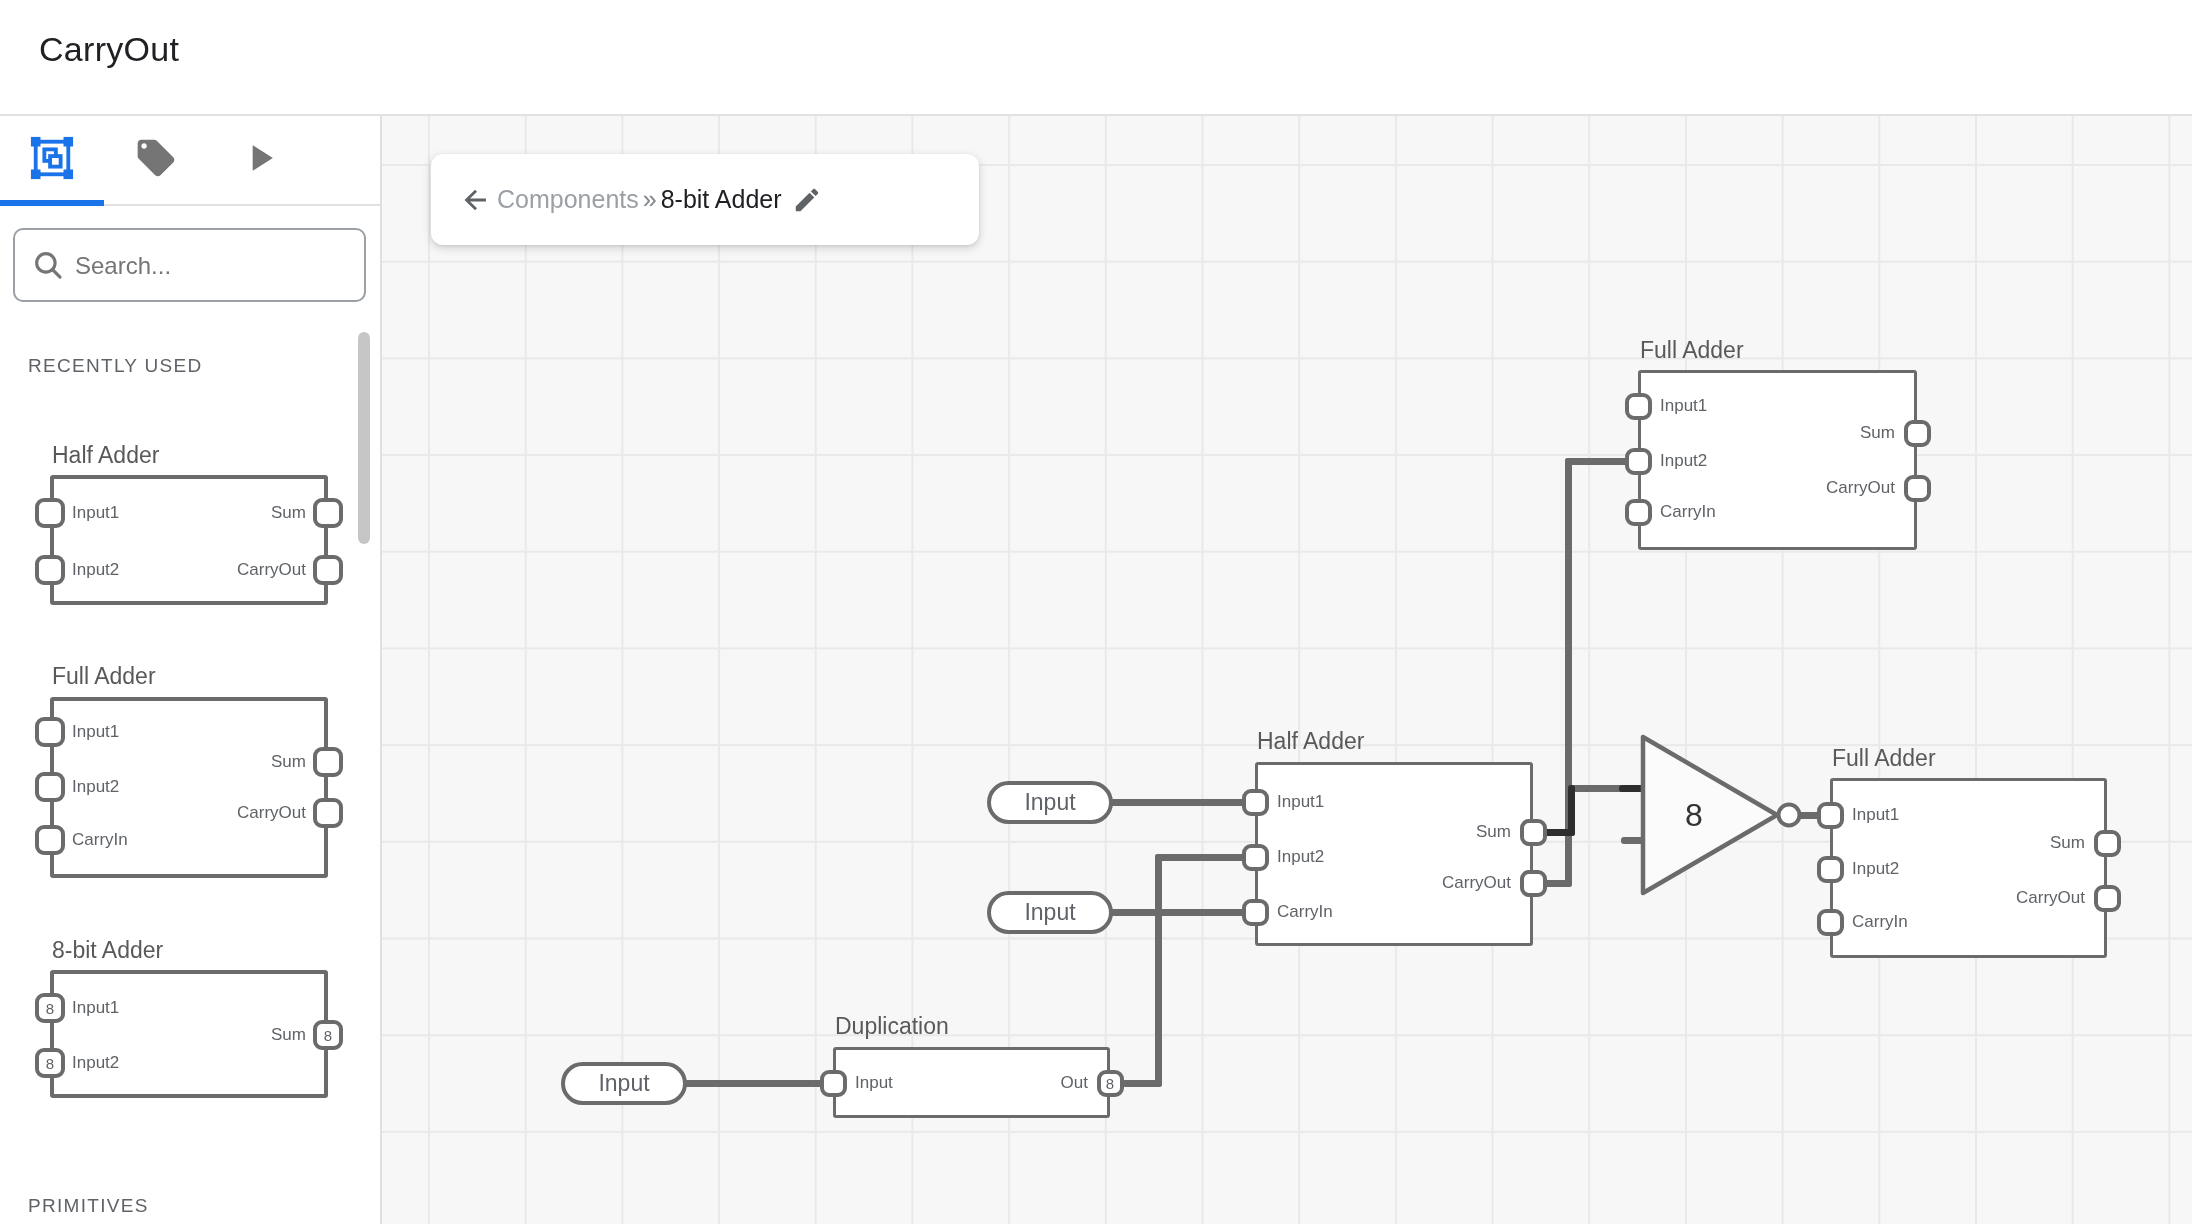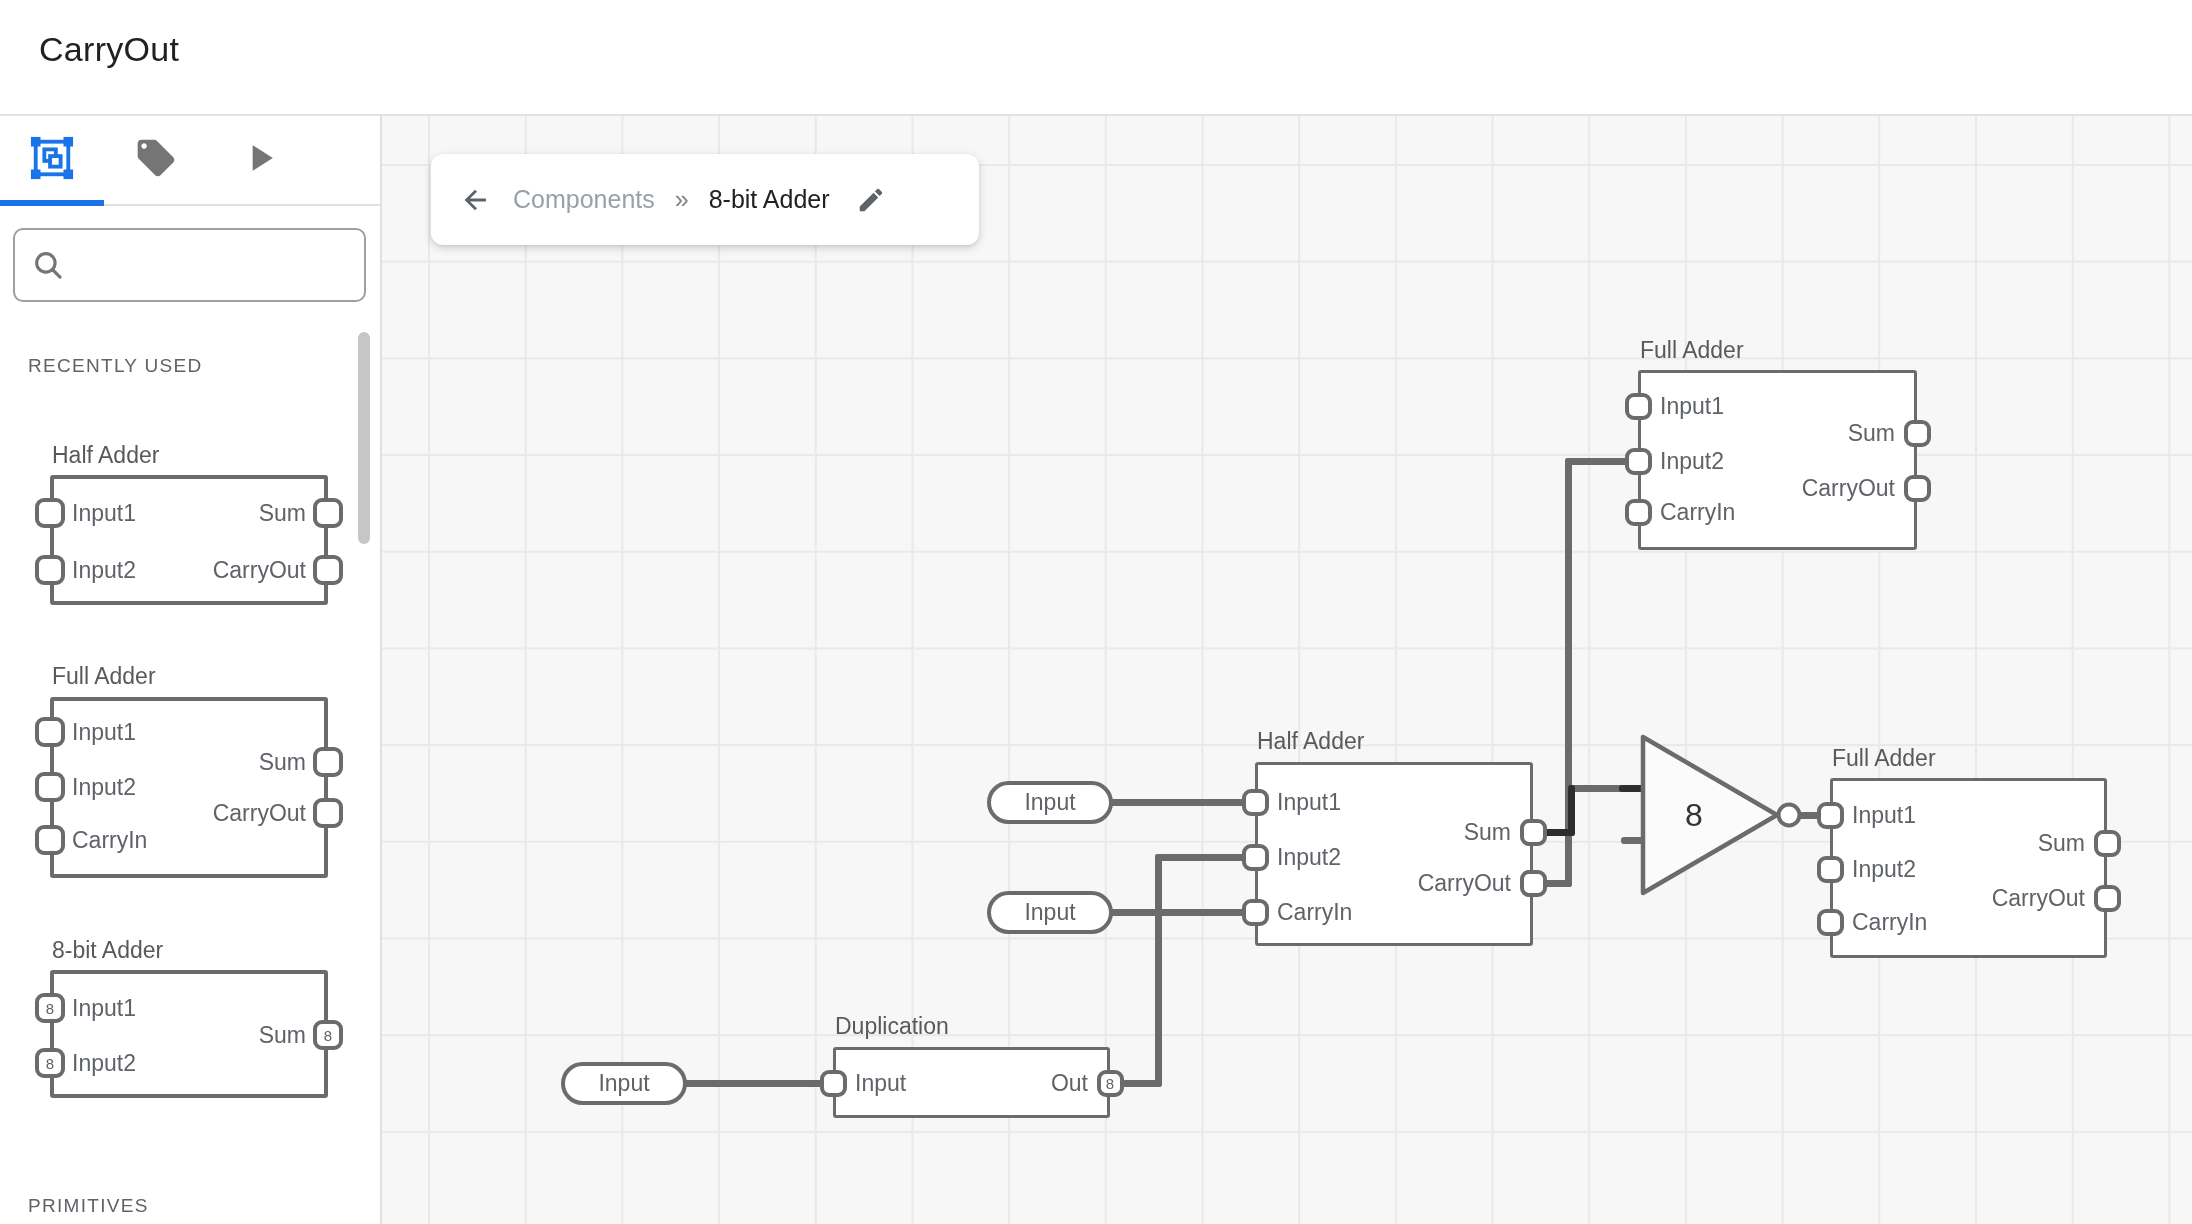--- a/index.html
+++ b/index.html
@@ -34,33 +34,33 @@
     background-color:#f7f7f7;
     background-image:linear-gradient(#e9e9e9 2px,transparent 2px),linear-gradient(90deg,#e9e9e9 2px,transparent 2px);
     background-size:96.7px 96.7px,96.7px 96.7px;
     background-position:46px 48px,46px 48px;
   }
 
   
   #breadcrumb{
     left:431px;top:154px;width:548px;height:91px;background:#fff;border-radius:12px;
     box-shadow:0 3px 10px rgba(0,0,0,.16),0 1px 3px rgba(0,0,0,.08);
-    display:flex;align-items:center;box-sizing:border-box;padding:0 28px;gap:20px;z-index:30;
+    display:flex;align-items:center;box-sizing:border-box;padding:0 28px;gap:4px;z-index:30;
   }
   #crumb-parent{font-size:25px;color:#9aa0a6;}
   #crumb-sep{font-size:25px;color:#80868b;}
   #crumb-current{font-size:25px;color:#202124;font-weight:500;}
 
   
   #diagram-layer{left:0;top:0;width:2192px;height:1224px;z-index:10;}
   .node-box{position:absolute;background:#fff;border:3.5px solid #6b6b6b;border-radius:3px;box-sizing:border-box;}
   .node-title{position:absolute;font-size:23px;color:#595959;white-space:nowrap;}
   .port{position:absolute;background:#fff;border:4px solid #6b6b6b;border-radius:9px;box-sizing:border-box;
         display:flex;align-items:center;justify-content:center;font-size:15px;color:#5f6368;}
-  .port-label{position:absolute;font-size:23px;color:#5f6368;white-space:nowrap;}
+  .port-label{position:absolute;font-size:17px;color:#5f6368;white-space:nowrap;}
   .wire{position:absolute;border-radius:3px;}
   .pill{position:absolute;background:#fff;border:4px solid #6b6b6b;border-radius:24px;box-sizing:border-box;
         display:flex;align-items:center;justify-content:center;font-size:23px;color:#5f6368;}
 </style>
 </head>
 <body>
 
 <div class="abs" id="canvas-bg"></div>
 
 <div class="abs" id="header"></div>
@@ -103,20 +103,21 @@
 <div class="abs" id="tab-divider"></div>
 <div class="abs" id="tab-underline"></div>
 
 <div class="abs" id="search-wrap">
   <span id="search-icon">
     <svg width="34" height="34" viewBox="0 0 24 24" fill="none" stroke="#757575" stroke-width="2.2">
       <circle cx="10.5" cy="10.5" r="6.5"></circle>
       <line x1="15.2" y1="15.2" x2="20.5" y2="20.5" stroke-linecap="round"></line>
     </svg>
   </span>
+  <input id="search-input" placeholder="Search..." style="">
 </div>
 
 <div class="abs section-label" style="left:28px;top:355px;">RECENTLY USED</div>
 <div class="abs section-label" style="left:28px;top:1195px;">PRIMITIVES</div>
 <div class="abs" id="scroll-thumb"></div>
 
 <div class="abs" id="breadcrumb">
   <span style="display:flex;">
     <svg width="34" height="34" viewBox="0 0 24 24" fill="#5f6368">
       <path d="M19 11H7.8l4.9-4.9L11.3 4.7 3.9 12l7.4 7.3 1.4-1.4L7.8 13H19z"></path>

